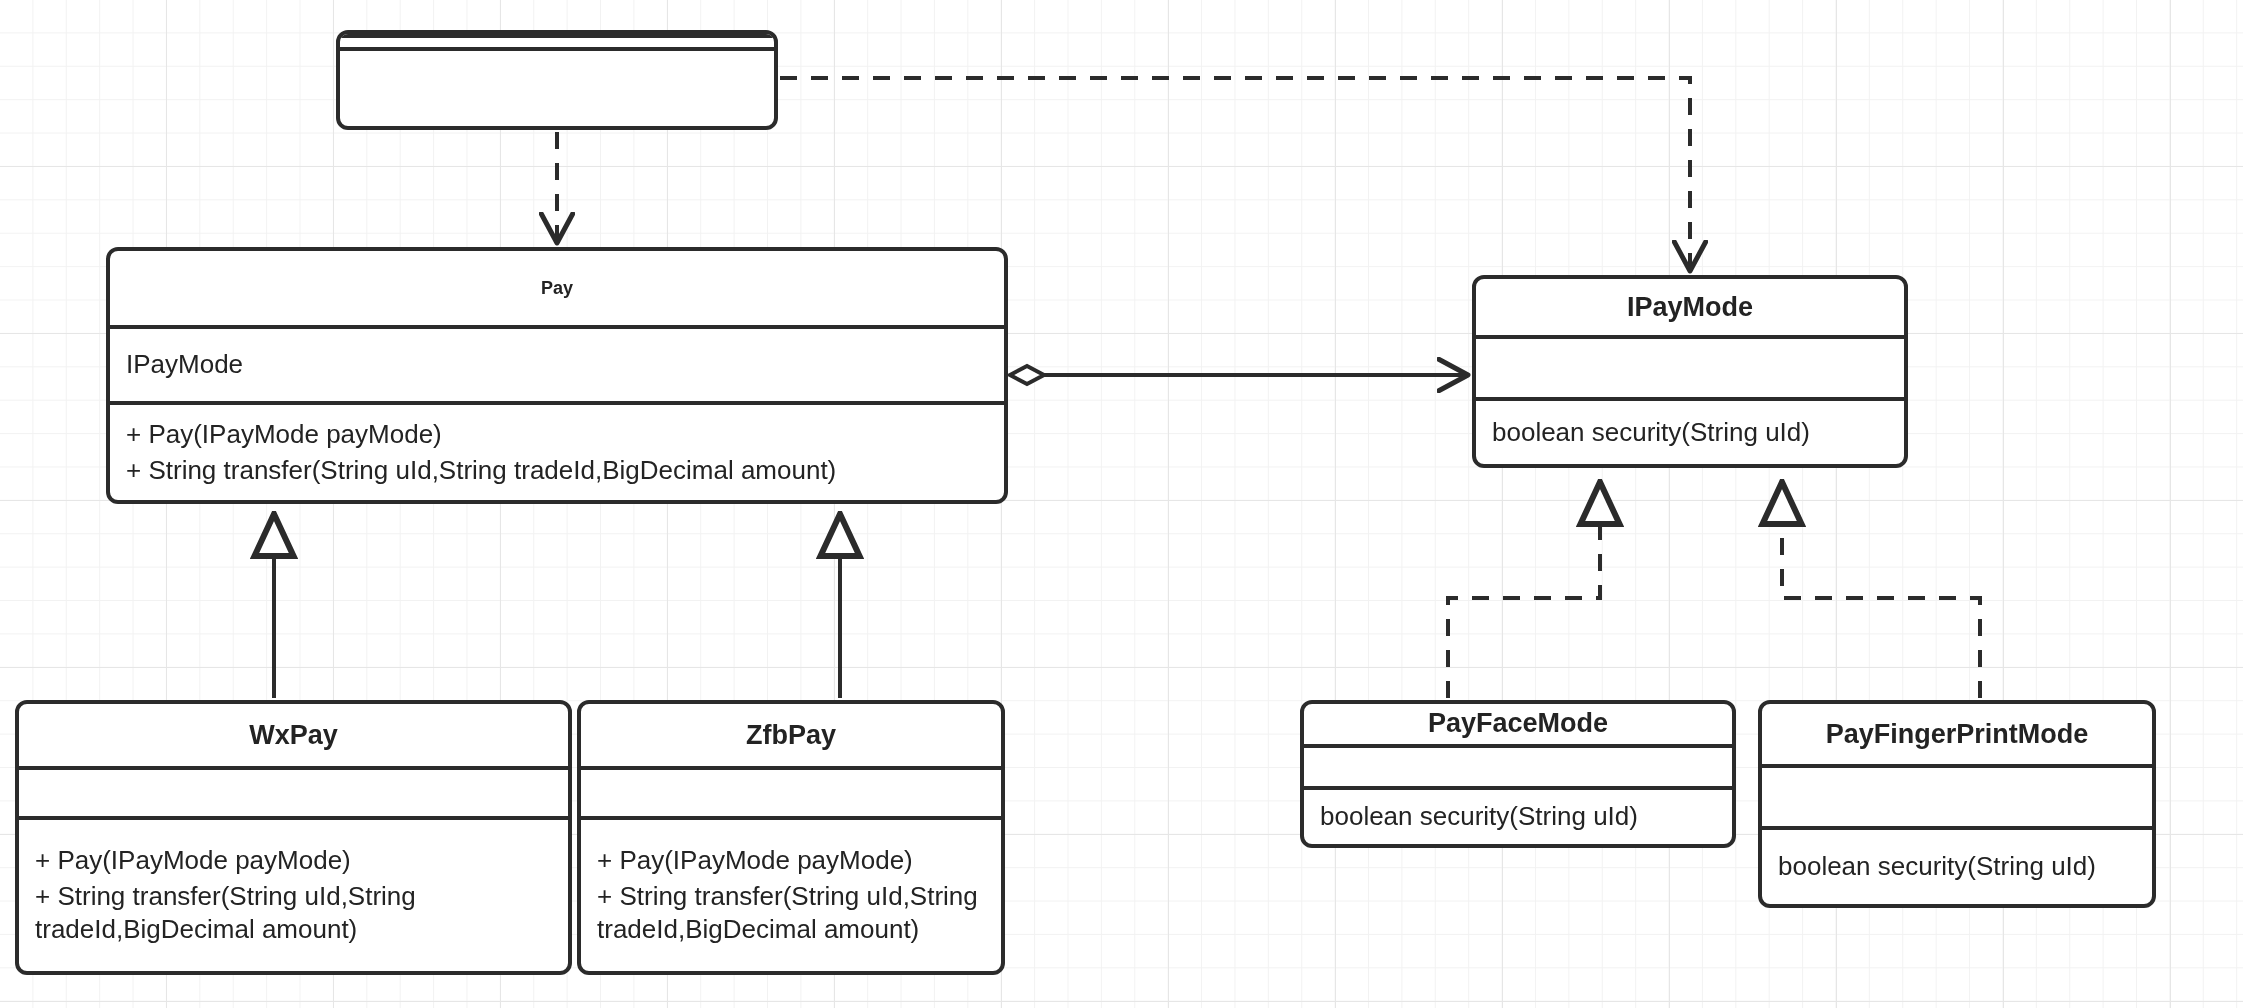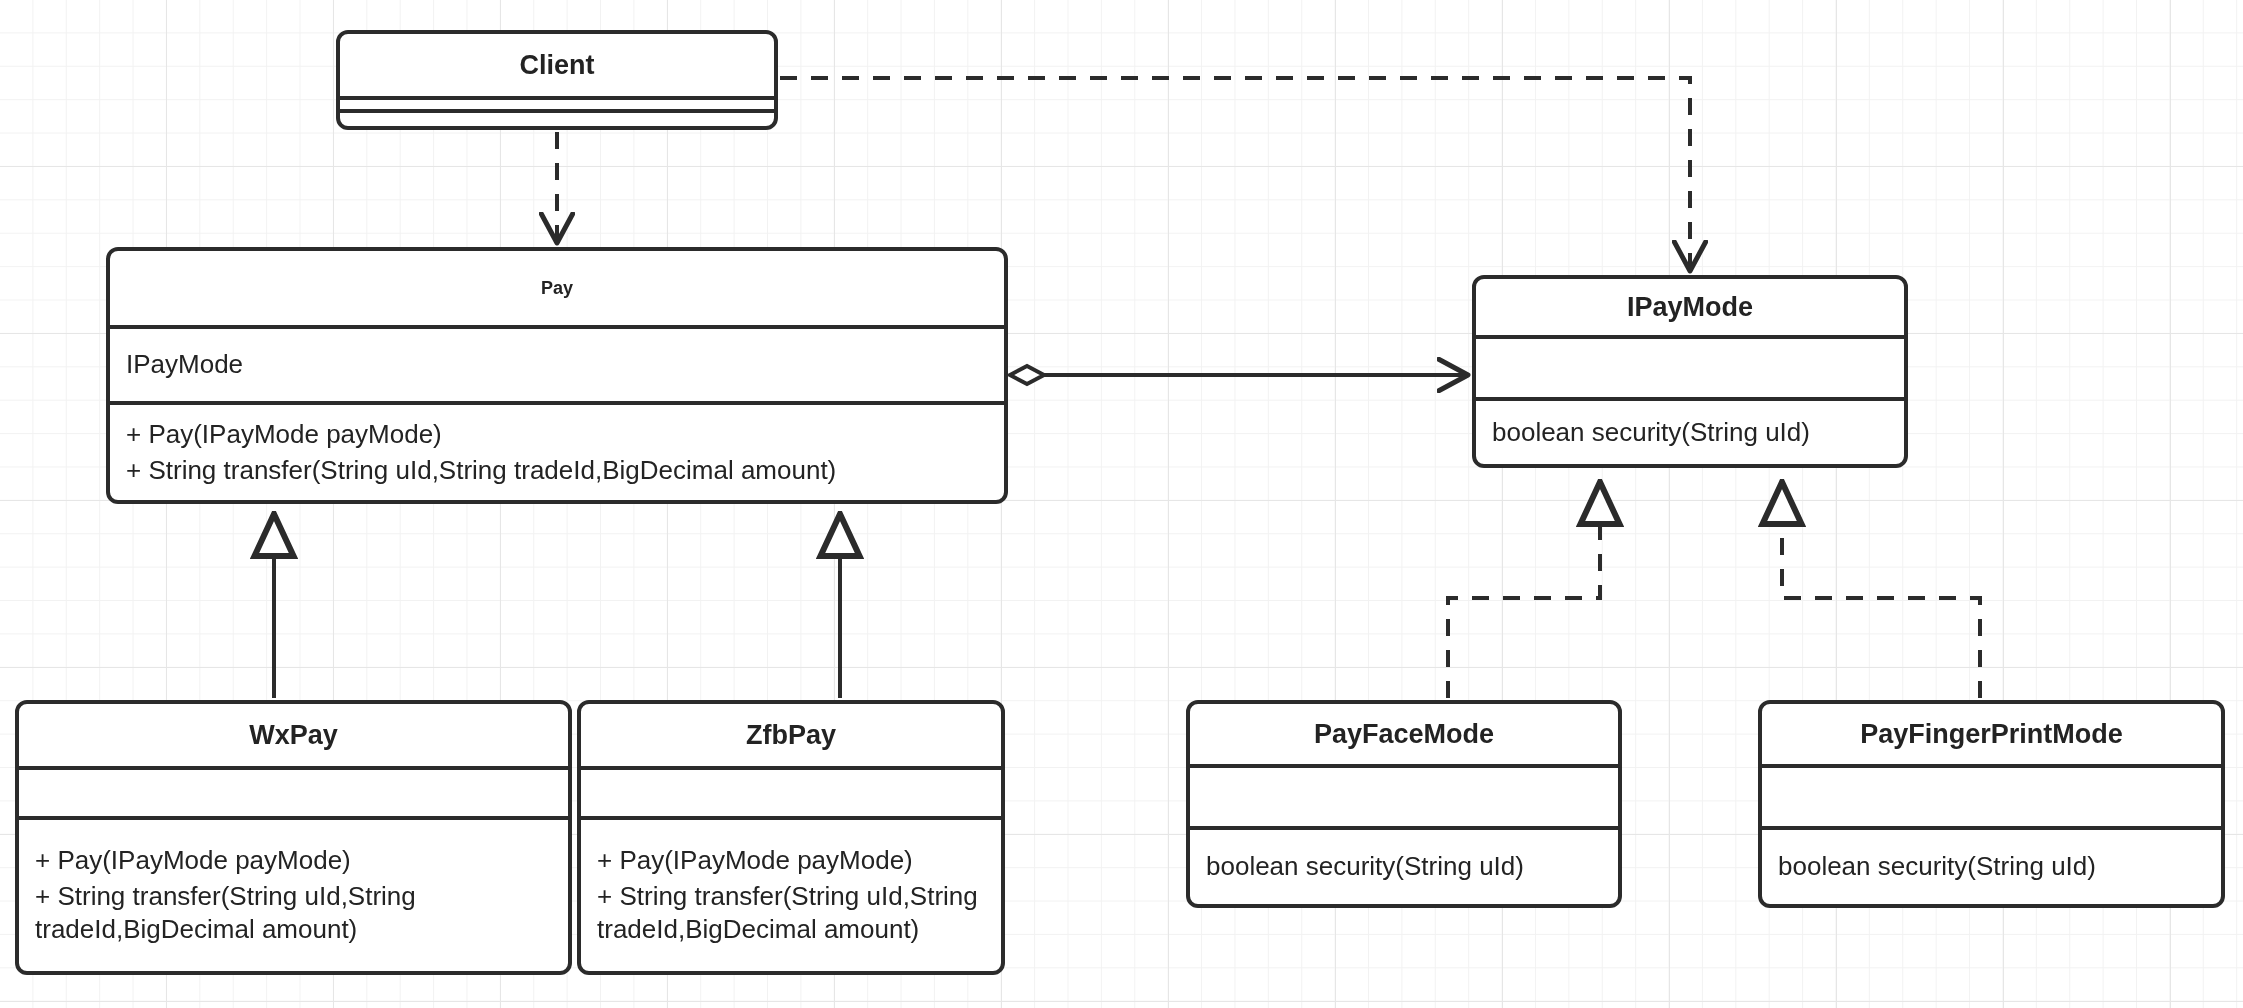--- a/index.html
+++ b/index.html
@@ -88,26 +88,26 @@
   #node-wxpay { left: 15px; top: 700px; width: 557px; height: 275px; }
   #node-wxpay .cls-title { height: 62px; font-size: 27px; }
   #node-wxpay .attrs { height: 50px; }
   #node-wxpay .ops { flex: 1; font-size: 26px; }
 
   #node-zfbpay { left: 577px; top: 700px; width: 428px; height: 275px; }
   #node-zfbpay .cls-title { height: 62px; font-size: 27px; }
   #node-zfbpay .attrs { height: 50px; }
   #node-zfbpay .ops { flex: 1; font-size: 26px; }
 
-  #node-payfacemode { left: 1186px; top: 700px; width: 436px; height: 208px; }
+  #node-payfacemode { left: 1300px; top: 700px; width: 436px; height: 148px; }
   #node-payfacemode .cls-title { height: 60px; font-size: 27px; }
   #node-payfacemode .attrs { height: 62px; }
   #node-payfacemode .ops { flex: 1; font-size: 26px; }
 
-  #node-payfingerprintmode { left: 1758px; top: 700px; width: 467px; height: 208px; }
+  #node-payfingerprintmode { left: 1758px; top: 700px; width: 398px; height: 208px; }
   #node-payfingerprintmode .cls-title { height: 60px; font-size: 27px; }
   #node-payfingerprintmode .attrs { height: 62px; }
   #node-payfingerprintmode .ops { flex: 1; font-size: 26px; }
 
   .ops .cls-line + .cls-line { margin-top: 2px; }
 </style>
 </head>
 <body>
 
 <div id="canvas">
@@ -153,21 +153,20 @@
       <path d="M 1448,698 L 1448,598 L 1600,598 L 1600,482" fill="none" stroke="#2b2b2b" stroke-width="4" stroke-dasharray="17 14" marker-end="url(#hollow-triangle)"></path>
     </g>
 
     
     <g>
       <path d="M 1980,698 L 1980,598 L 1782,598 L 1782,482" fill="none" stroke="#2b2b2b" stroke-width="4" stroke-dasharray="17 14" marker-end="url(#hollow-triangle)"></path>
     </g>
   </svg>
 
   <div class="uml-class" id="node-client">
-    <div class="cls-title">Client</div>
     <div class="cls-compartment cls-sep"></div>
     <div class="cls-compartment cls-sep"></div>
   </div>
 
   <div class="uml-class" id="node-pay">
     <div class="cls-title">Pay</div>
     <div class="cls-compartment cls-sep pad attrs">
       <div class="cls-line">IPayMode</div>
     </div>
     <div class="cls-compartment cls-sep pad ops">

